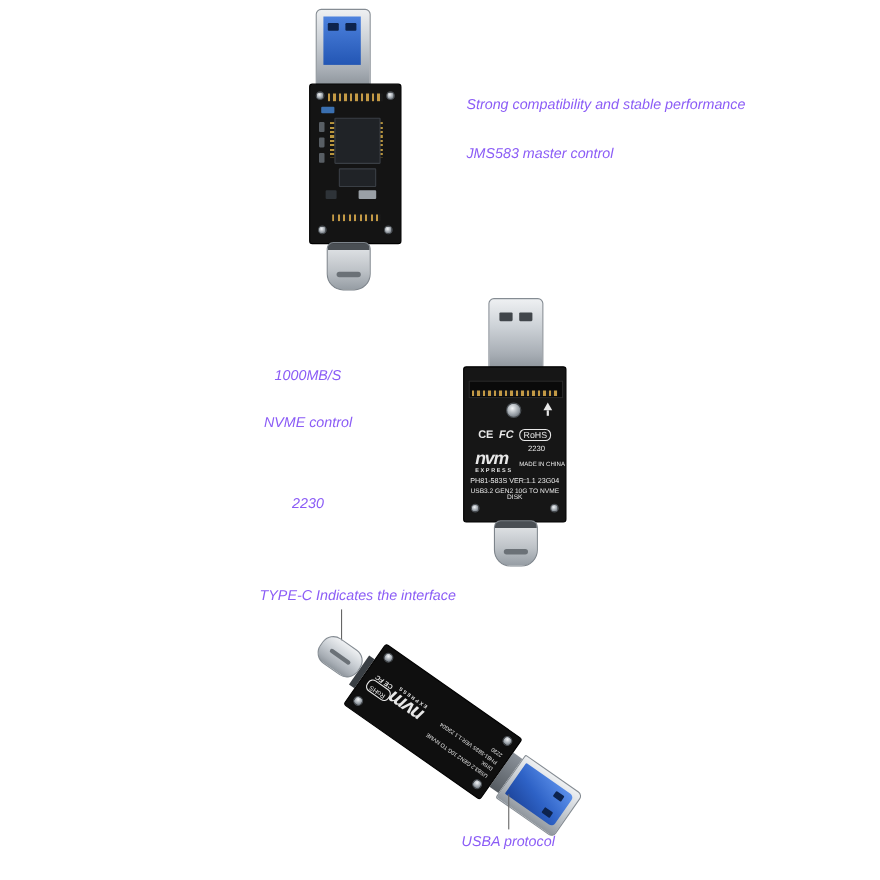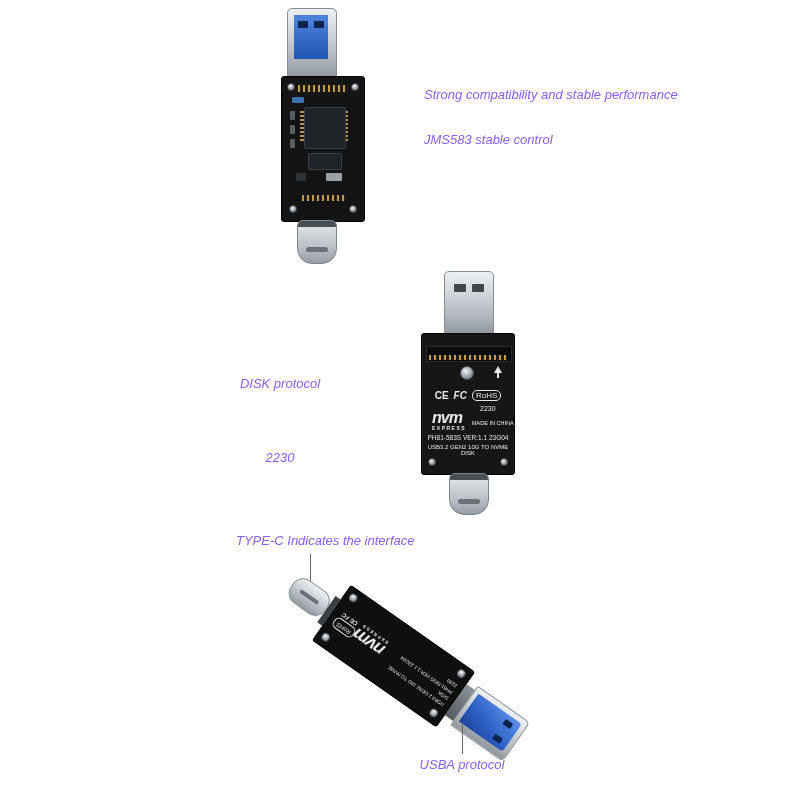--- a/index.html
+++ b/index.html
@@ -72,21 +72,21 @@
     <div class="comp" style="left:44px;top:96px;width:16px;height:8px;background:#9aa0a6;"></div>
     <div class="comp" style="left:14px;top:96px;width:10px;height:8px;background:#2e3338;"></div>
     <div class="goldrow" style="left:20px;top:118px;width:44px;height:6px;"></div>
   </div>
 
   <div class="usbc" style="left:297px;top:220px;width:38px;height:42px;">
     <div class="usbcSlot" style="left:8px;top:26px;width:22px;height:5px;"></div>
   </div>
 
   <div class="caption" style="left:424px;top:87px;">Strong compatibility and stable performance</div>
-  <div class="caption" style="left:424px;top:132px;">JMS583 stable control</div>
+  <div class="caption" style="left:424px;top:132px;">JMS583 master control</div>
 
   <div class="abs metal shellA" style="left:444px;top:271px;width:48px;height:62px;">
     <div class="slotg" style="left:9px;top:12px;width:12px;height:8px;"></div>
     <div class="slotg" style="left:27px;top:12px;width:12px;height:8px;"></div>
   </div>
 
   <div class="pcb" style="left:421px;top:333px;width:92px;height:140px;background:#161616;">
     <div class="abs" style="left:4px;top:12px;width:84px;height:14px;background:#0a0a0a;border:1px solid #2a2a2a;">
       <div class="goldrow" style="left:2px;top:8px;width:78px;height:5px;"></div>
     </div>
@@ -109,21 +109,22 @@
     <div class="abs silk" style="left:0;top:100px;width:92px;text-align:center;font-size:6.5px;">PH81-583S VER:1.1 23G04</div>
     <div class="abs silk" style="left:0;top:110px;width:92px;text-align:center;font-size:6px;">USB3.2 GEN2 10G TO NVME DISK</div>
     <div class="hole" style="left:6px;top:124px;width:8px;height:8px;"></div>
     <div class="hole" style="left:78px;top:124px;width:8px;height:8px;"></div>
   </div>
 
   <div class="usbc" style="left:449px;top:473px;width:38px;height:40px;">
     <div class="usbcSlot" style="left:8px;top:25px;width:22px;height:5px;"></div>
   </div>
 
-  <div class="caption caption-c" style="top:376px;">DISK protocol</div>
+  <div class="caption caption-c" style="top:333px;">1000MB/S</div>
+  <div class="caption caption-c" style="top:376px;">NVME control</div>
   <div class="caption caption-c" style="top:450px;">2230</div>
 
   <div class="caption" style="left:236px;top:533px;">TYPE-C Indicates the interface</div>
   <div class="vline" style="left:310px;top:554px;height:30px;"></div>
 
   <div class="dev3">
     <div class="metal" style="width:40px;height:26px;border-radius:12px;position:relative;">
       <div class="usbcSlot" style="left:9px;top:11px;width:22px;height:4px;"></div>
     </div>
     <div style="width:6px;height:32px;background:#3a3f44;"></div>

